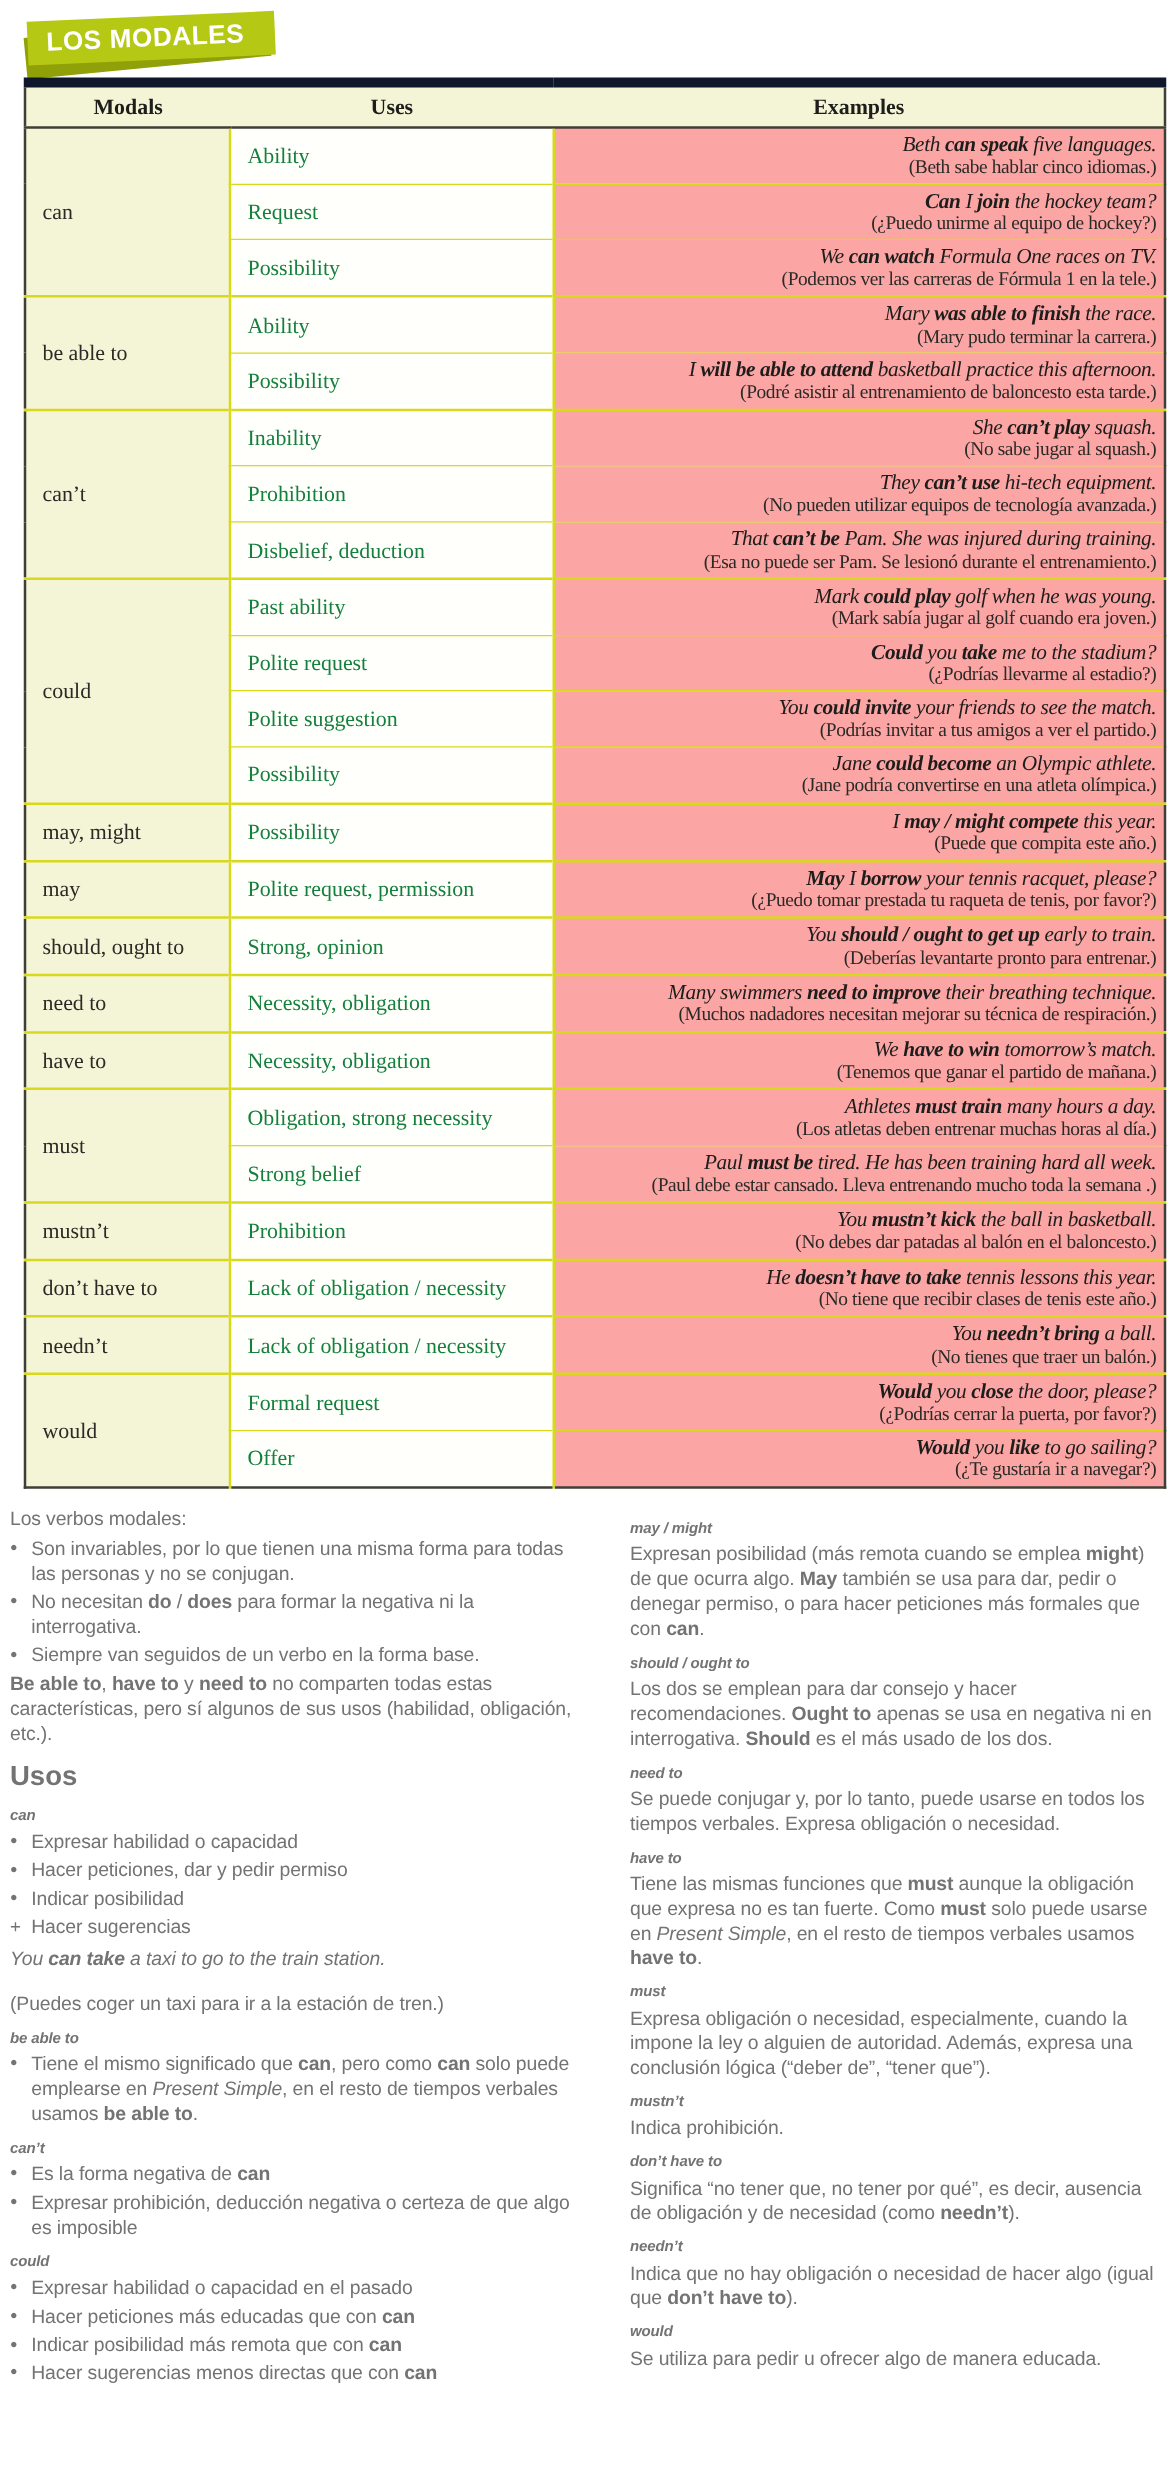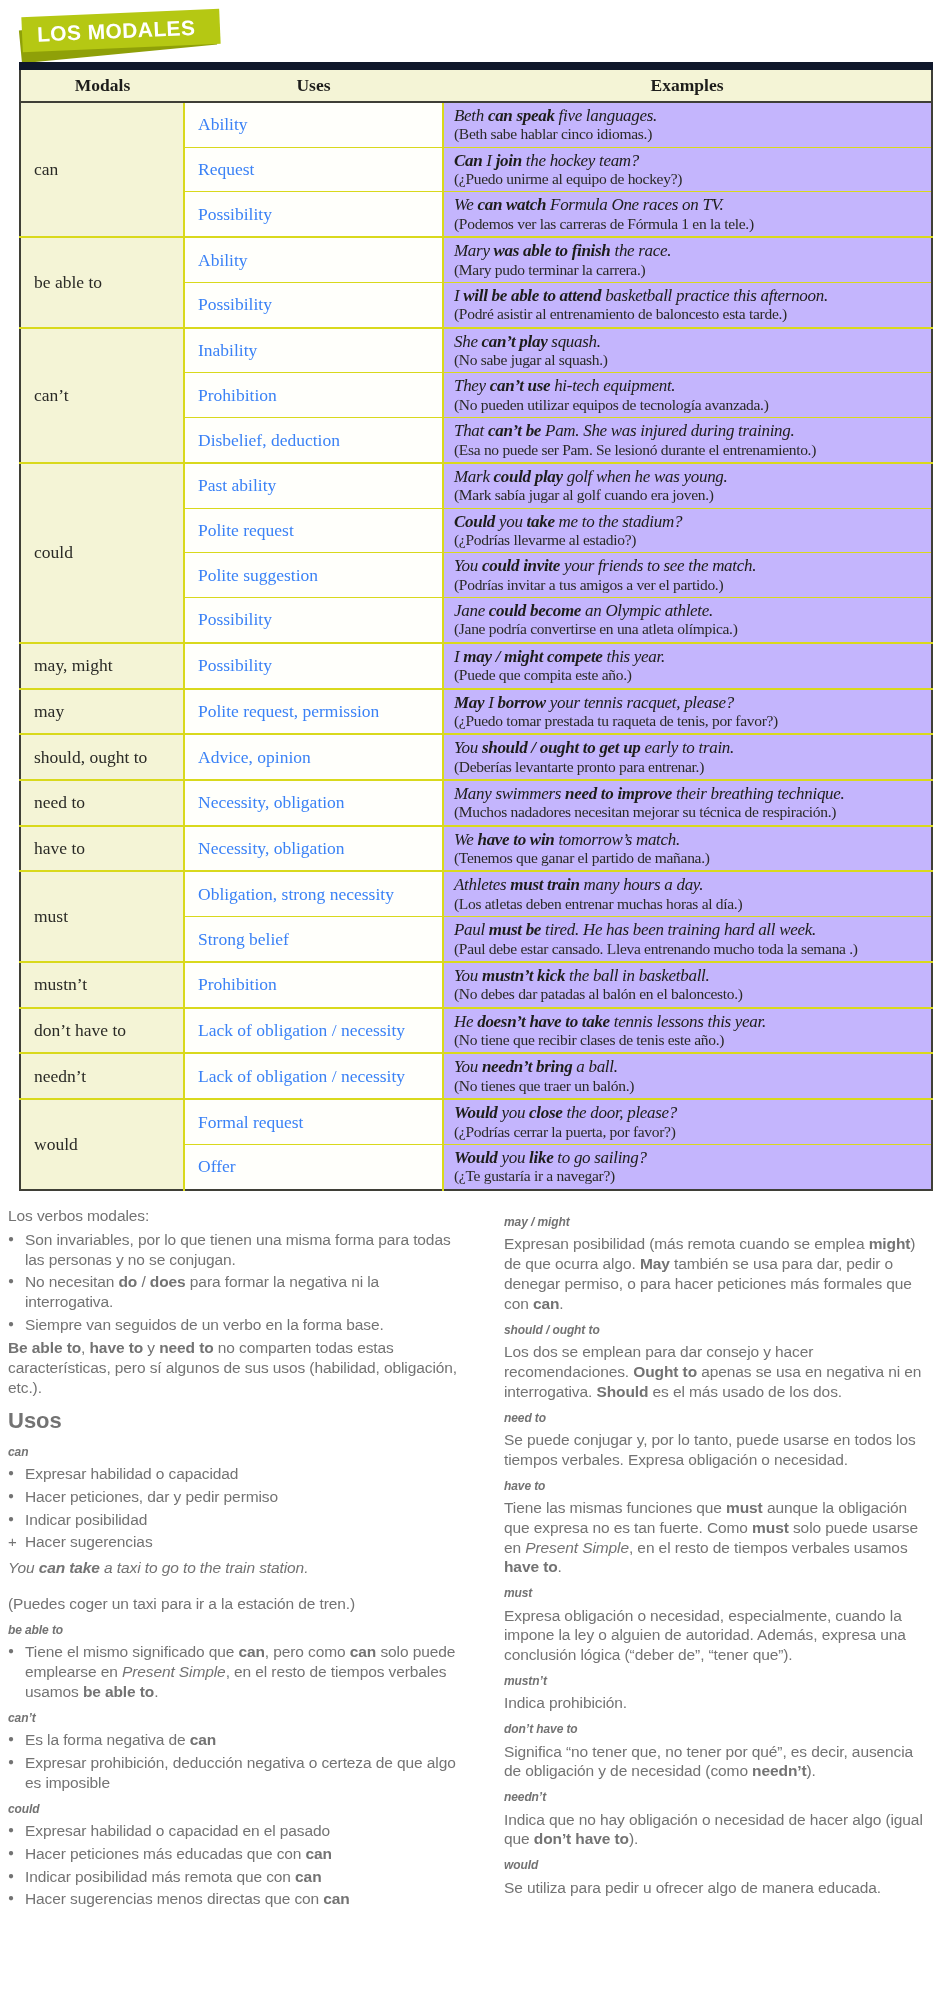--- a/index.html
+++ b/index.html
@@ -18,22 +18,22 @@
   
   table.modals { position:absolute; top:62px; left:19px; width:912px;
     border-collapse:collapse; table-layout:fixed;
     font-family:"Liberation Serif",serif; }
   table.modals col.c1 { width:164px; } table.modals col.c2 { width:259px; } table.modals col.c3 { width:489px; }
   table.modals th { background:#f4f4d6; border-top:8px solid #0f172a; border-bottom:2px solid #3f3f37;
     font-size:17.5px; font-weight:bold; color:#1d1d1b; padding:5px 0; text-align:center; }
   table.modals { border-left:2px solid #3f3f37; border-right:2px solid #3f3f37; border-bottom:2px solid #3f3f37; }
   td.modal-cell { background:#f4f4d6; vertical-align:middle; padding:4px 6px 4px 13px;
     font-size:17.5px; color:#2a2a26; border-right:2px solid #d9d91c; }
-  td.use-cell { vertical-align:middle; padding:4px 6px 4px 13px; font-size:17.5px; color:#3b82f6; background:#fffffb; }
-  td.example-cell { vertical-align:middle; border-left:2px solid #d9d91c; padding:3px 6px 4px 10px; background:#c4b5fd; }
+  td.use-cell { vertical-align:middle; padding:4px 6px 4px 13px; font-size:17.5px; color:#15803d; background:#fffffb; }
+  td.example-cell { vertical-align:middle; border-left:2px solid #d9d91c; padding:3px 6px 4px 10px; background:#fca5a5;text-align:right; }
   td.group-top { border-top:2.5px solid #d9d91c; }
   td.row-top { border-top:1.5px solid #d9d91c; }
   .en { font-style:italic; font-size:17px; letter-spacing:-0.3px; line-height:1.14; color:#1d1d1b; }
   .en b { font-weight:bold; }
   .es { font-size:15.5px; letter-spacing:-0.3px; line-height:1.12; color:#2a2a26; }
 
   
   .notes { position:absolute; top:1204px; left:8px; width:924px; display:flex; gap:44px;
     font-size:15.5px; line-height:1.28; letter-spacing:-0.1px; color:#737373; }
   .notes-left { flex:0 0 452px; }
@@ -171,21 +171,21 @@
         <tr>
           <td class="modal-cell group-top" rowspan="1">may</td>
           <td class="use-cell group-top">Polite request, permission</td>
           <td class="example-cell group-top">
             <div class="en"><b>May</b> I <b>borrow</b> your tennis racquet, please?</div>
             <div class="es">(¿Puedo tomar prestada tu raqueta de tenis, por favor?)</div>
           </td>
         </tr>
         <tr>
           <td class="modal-cell group-top" rowspan="1">should, ought to</td>
-          <td class="use-cell group-top">Advice, opinion</td>
+          <td class="use-cell group-top">Strong, opinion</td>
           <td class="example-cell group-top">
             <div class="en">You <b>should / ought to get up</b> early to train.</div>
             <div class="es">(Deberías levantarte pronto para entrenar.)</div>
           </td>
         </tr>
         <tr>
           <td class="modal-cell group-top" rowspan="1">need to</td>
           <td class="use-cell group-top">Necessity, obligation</td>
           <td class="example-cell group-top">
             <div class="en">Many swimmers <b>need to improve</b> their breathing technique.</div>

